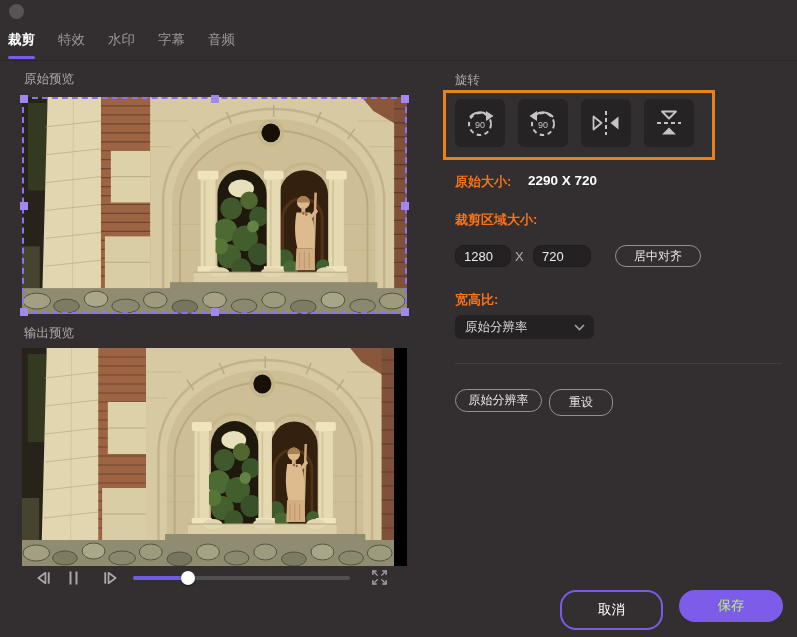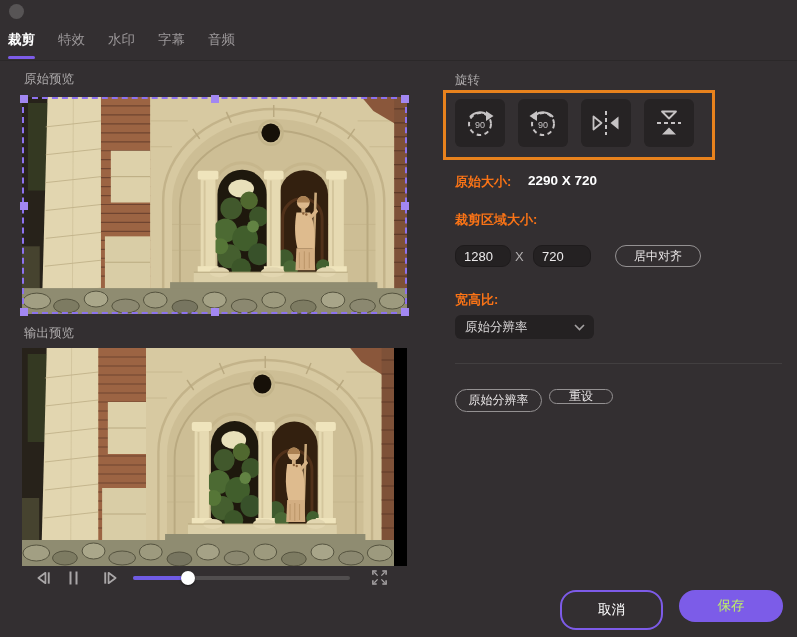--- a/index.html
+++ b/index.html
@@ -51,21 +51,21 @@
              color:#eceaeb;font-size:13px;padding:0 8px;box-sizing:border-box;width:56px;
              font-family:"Liberation Sans","DejaVu Sans",sans-serif;}
   .ni-w{left:455px;} .ni-h{left:533px;width:58px;}
   .x-sep{position:absolute;left:515px;top:249px;font-size:13px;color:#b3b0b1;}
 
   .pill{position:absolute;border:1px solid #949192;border-radius:12px;background:transparent;color:#e9e6e7;
         font-size:12px;display:flex;align-items:center;justify-content:center;cursor:pointer;
         font-family:"Liberation Sans","DejaVu Sans",sans-serif;}
   .center-btn{left:615px;top:245px;width:86px;height:22px;}
   .apply-btn{left:455px;top:389px;width:87px;height:23px;}
-  .reset-btn{left:549px;top:389px;width:64px;height:15px;}
+  .reset-btn{left:549px;top:389px;width:64px;height:27px;}
 
   .dropdown{position:absolute;left:455px;top:315px;width:139px;height:24px;background:#242122;border-radius:6px;
             display:flex;align-items:center;cursor:pointer;}
   .dropdown .dd-text{font-size:12.5px;color:#dcd9da;padding-left:10px;flex:1;}
   .dropdown .dd-chev{margin-right:9px;display:flex;}
 
   .divider2{position:absolute;left:455px;top:363px;width:327px;height:1px;background:#423f40;}
 
   
   .cancel-btn{position:absolute;left:560px;top:590px;width:103px;height:40px;border-radius:16px;

